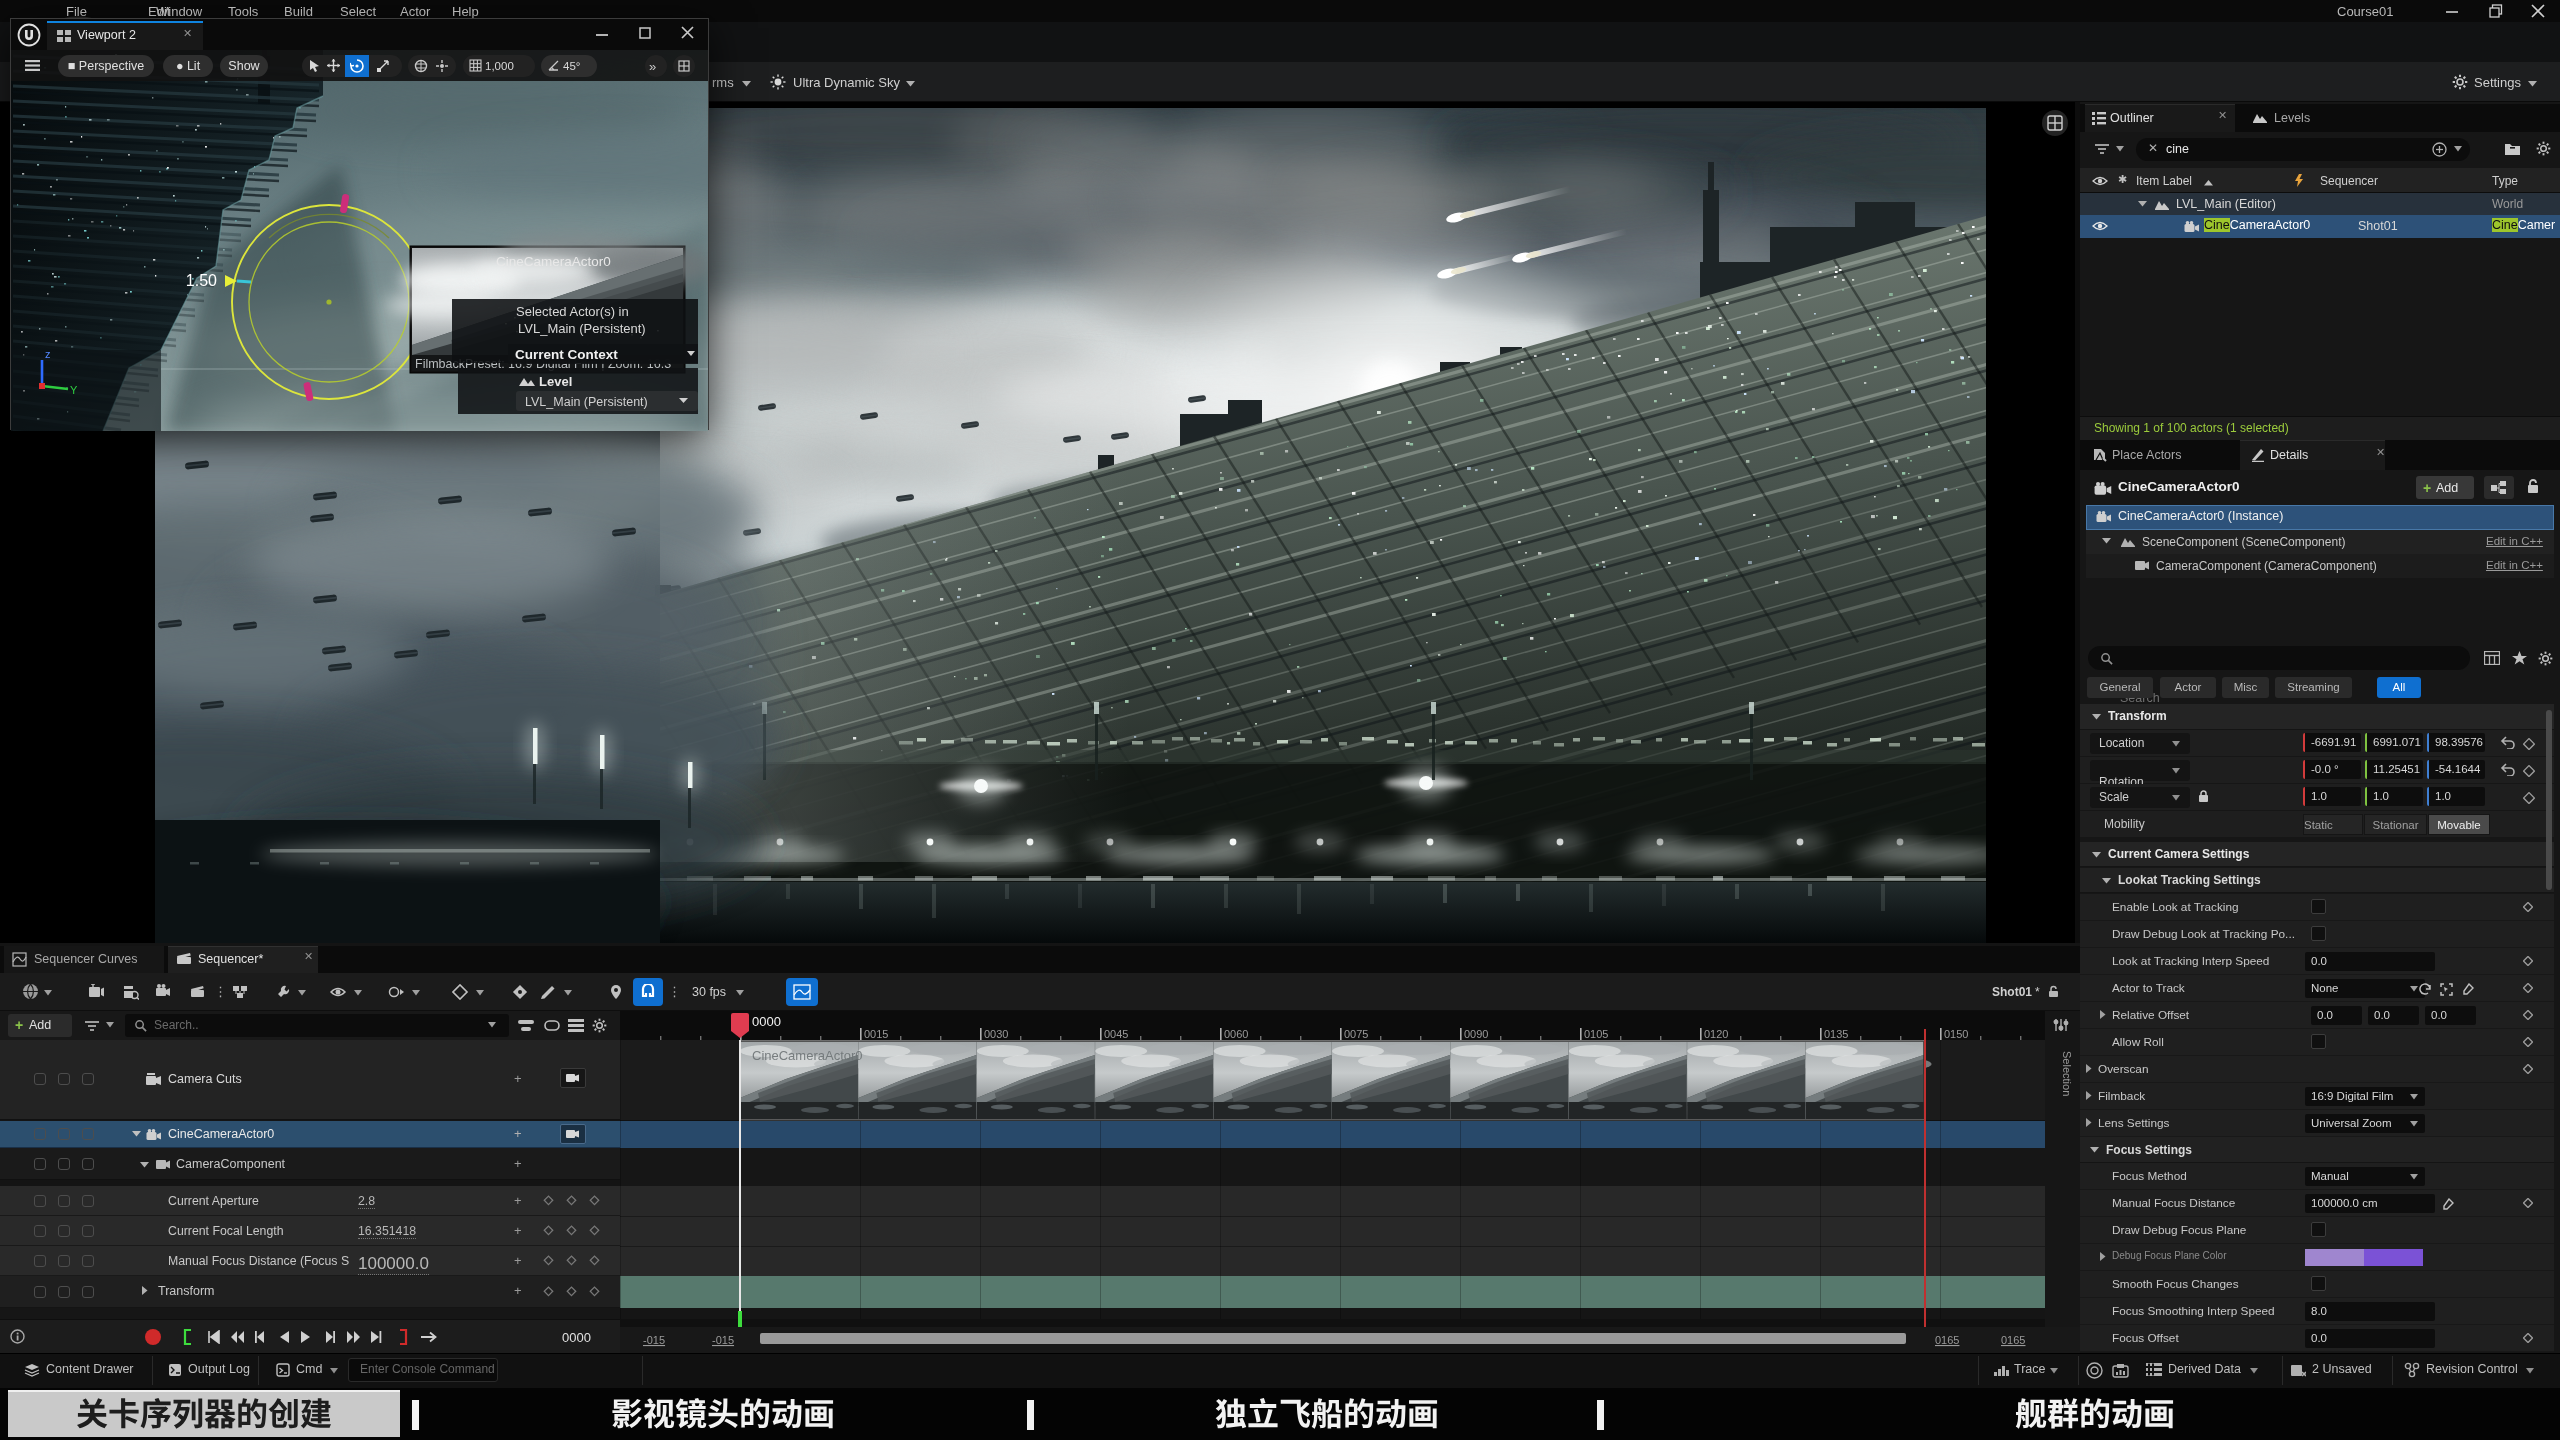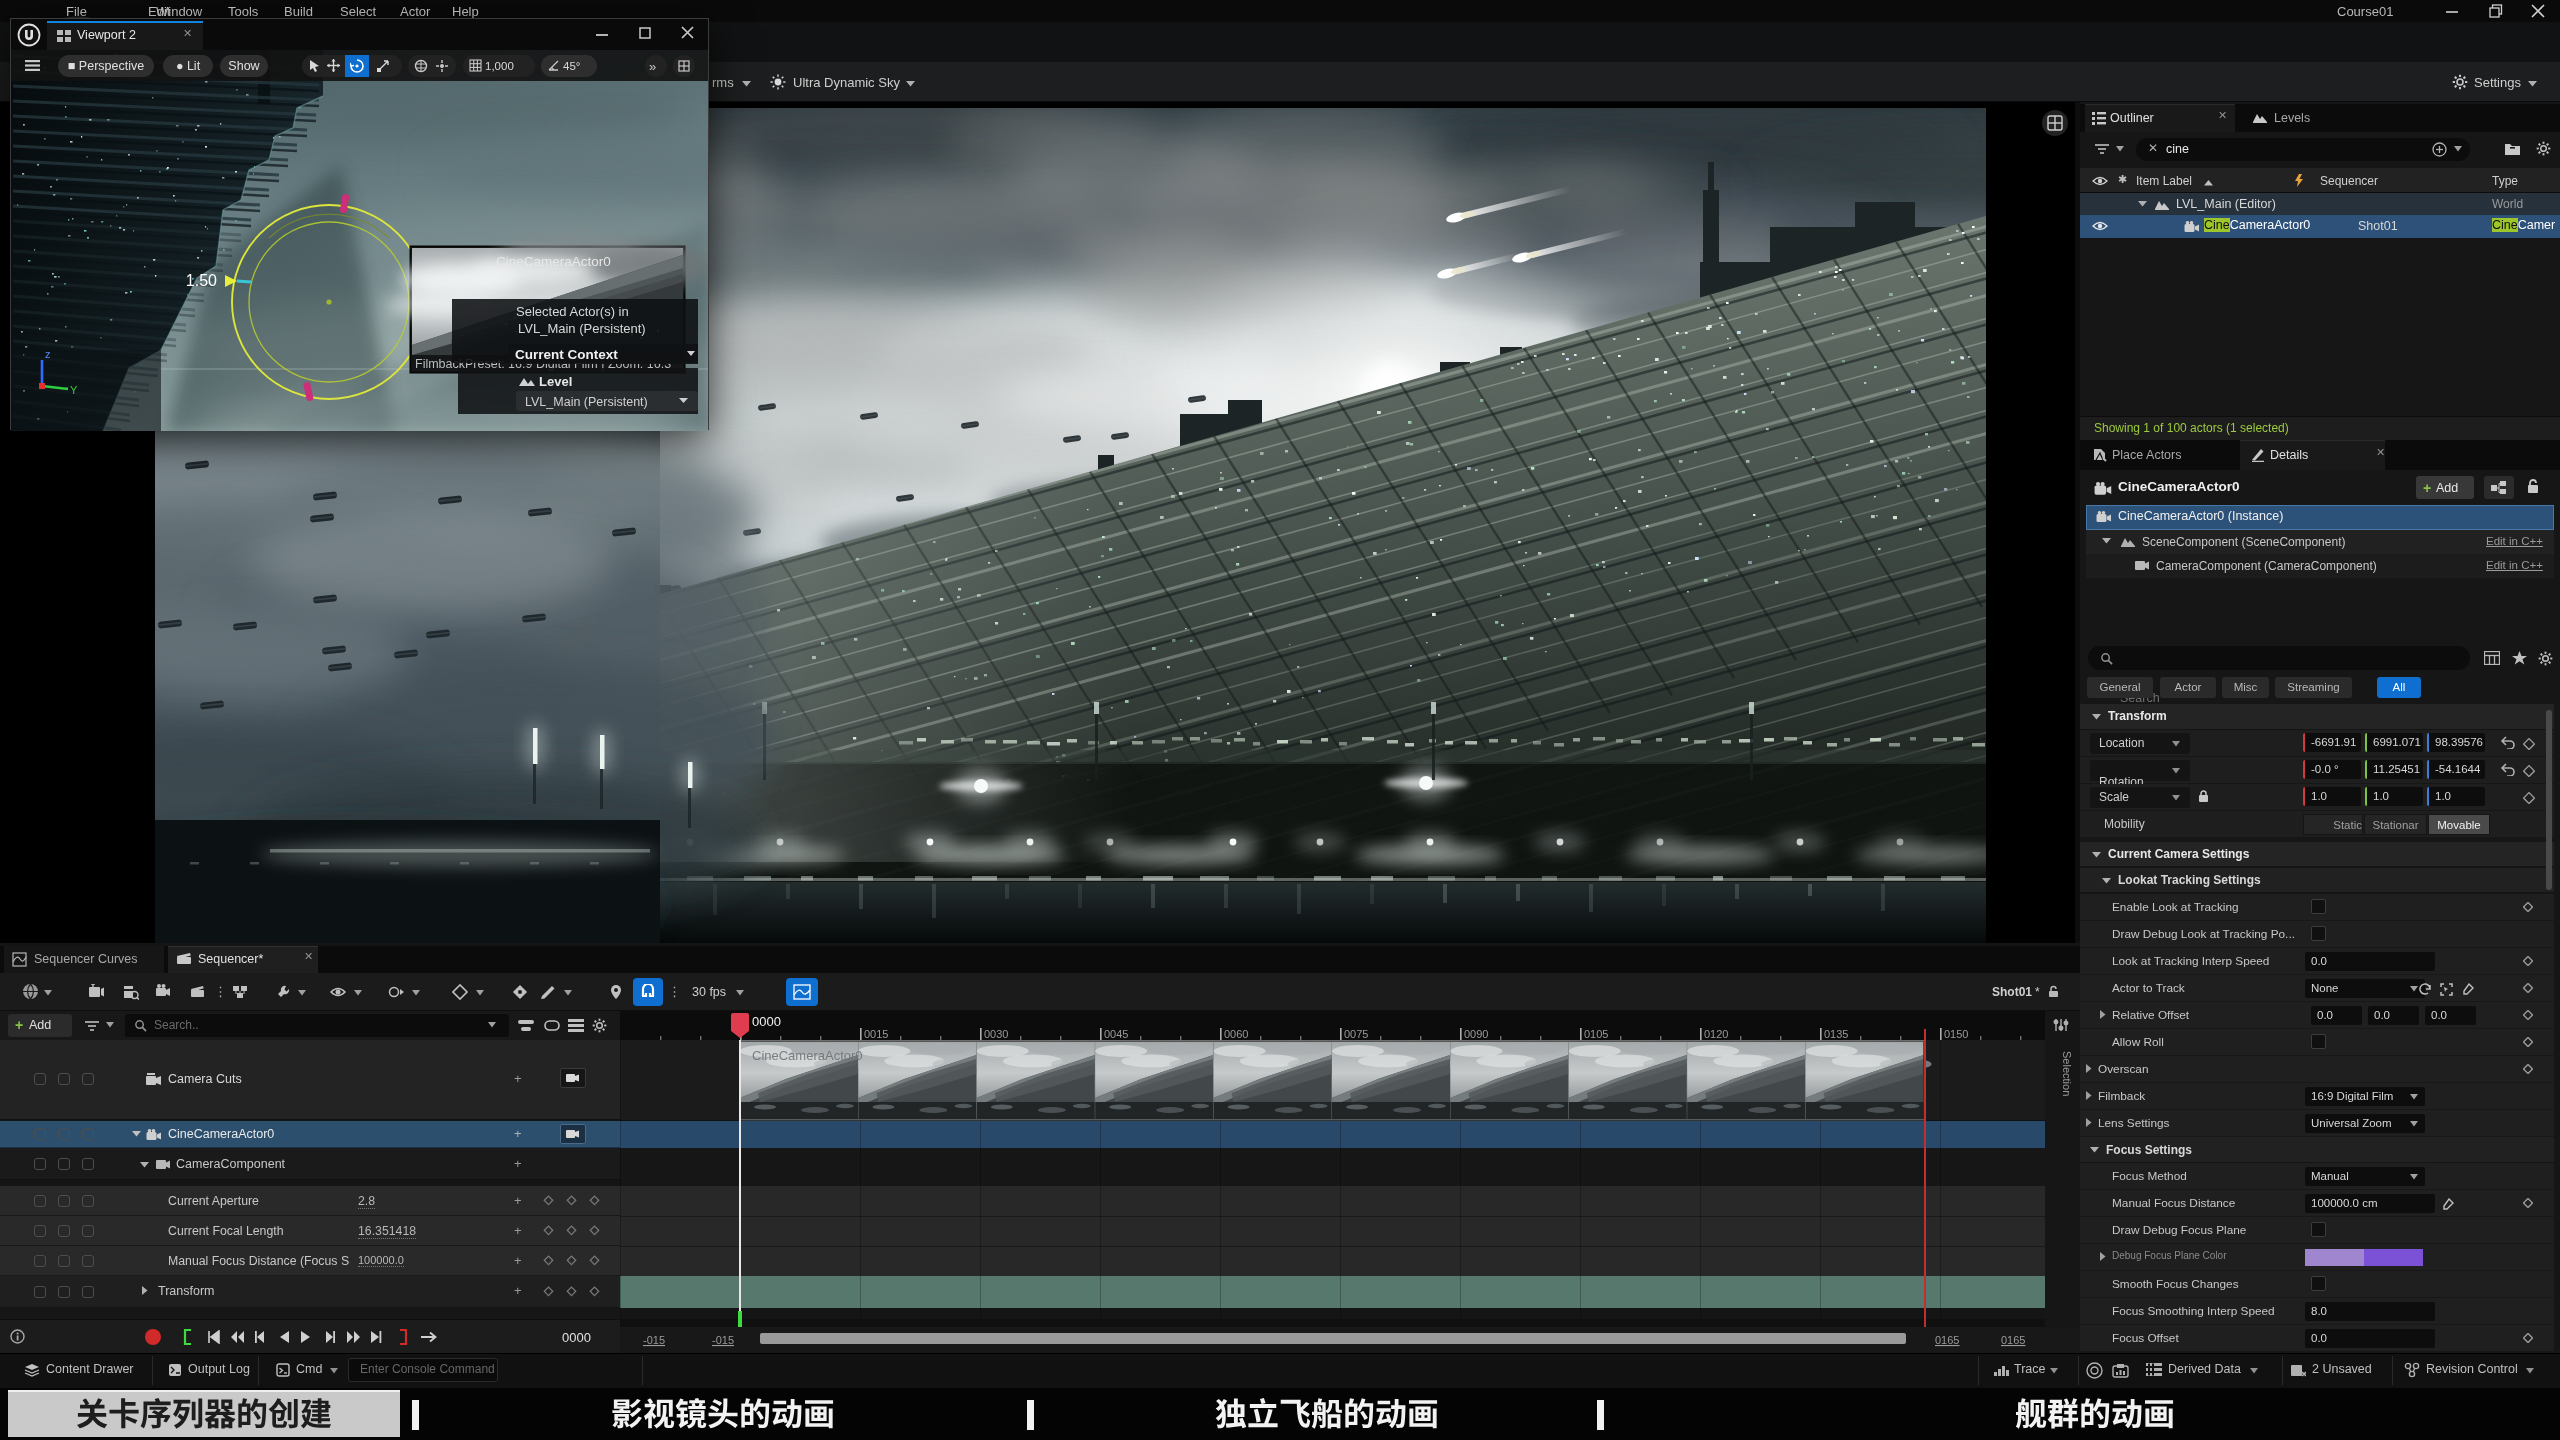--- a/index.html
+++ b/index.html
@@ -1218,21 +1218,21 @@
     <path d="M3,5 V3.5 a2.5,2.5 0 0 1 5,0 V5" fill="none" stroke="#c8c8c8" stroke-width="1.5"></path>
   </svg>
 <div class="fld" style="left:2303px;top:787px;width:58px;border-left:2.5px solid #d23b3b">1.0</div>
 <div class="fld" style="left:2365px;top:787px;width:58px;border-left:2.5px solid #7fc240">1.0</div>
 <div class="fld" style="left:2427px;top:787px;width:58px;border-left:2.5px solid #3f7fd2">1.0</div>
 <svg class="a" style="left:2523px;top:792px" width="12" height="12" viewBox="0 0 12 12">
     <rect x="2.2" y="2.2" width="7.7" height="7.7" fill="none" stroke="#9a9a9a" stroke-width="1.4" transform="rotate(45 6.0 6.0)"></rect>
   </svg>
 <div class="a" style="left:2080px;top:811px;width:474px;height:27px;background:#1e1e1e;border-bottom:1px solid #161616"></div>
 <div class="a" style="left:2104px;top:817px;font-size:12px;color:#c8c8c8;font-weight:normal;white-space:nowrap;">Mobility</div>
-<div class="a" style="left:2303px;top:814px;width:60px;height:21px;background:#252525;border:1px solid #151515;color:#a0a0a0;font-size:11.5px;text-align:right;line-height:20px">Static</div>
+<div class="a" style="left:2303px;top:814px;width:60px;height:21px;background:#252525;border:1px solid #151515;color:#a0a0a0;font-size:11.5px;text-align:left;line-height:20px">Static</div>
 <div class="a" style="left:2364px;top:814px;width:63px;height:21px;background:#252525;border:1px solid #151515;color:#a0a0a0;font-size:11.5px;text-align:center;line-height:20px">Stationar</div>
 <div class="a" style="left:2428px;top:814px;width:62px;height:21px;background:#4a4a4a;border:1px solid #151515;color:#f0f0f0;font-size:11.5px;text-align:center;line-height:20px">Movable</div>
 <div class="a" style="left:2080px;top:842px;width:474px;height:25px;background:#242424;border-bottom:1px solid #141414"></div>
 <svg class="a" style="left:2092px;top:852px" width="9" height="6" viewBox="0 0 9 6">
     <path d="M0,0 L9,0 L4.5,5.5 Z" fill="#b0b0b0"></path>
   </svg>
 <div class="a" style="left:2108px;top:847px;font-size:12px;color:#e8e8e8;font-weight:bold;white-space:nowrap;">Current Camera Settings</div>
 <div class="a" style="left:2080px;top:868px;width:474px;height:25px;background:#212121;border-bottom:1px solid #141414"></div>
 <svg class="a" style="left:2102px;top:878px" width="9" height="6" viewBox="0 0 9 6">
     <path d="M0,0 L9,0 L4.5,5.5 Z" fill="#b0b0b0"></path>
@@ -1602,21 +1602,21 @@
     <rect x="2.4" y="2.4" width="6" height="6" fill="none" stroke="#777" stroke-width="1.3" transform="rotate(45 5.5 5.5)"></rect>
   </svg>
 <svg class="a" style="left:589px;top:1225px" width="11" height="11" viewBox="0 0 11 11">
     <rect x="2.4" y="2.4" width="6" height="6" fill="none" stroke="#777" stroke-width="1.3" transform="rotate(45 5.5 5.5)"></rect>
   </svg>
 <div class="a" style="left:0;top:1246px;width:620px;height:30px;background:#292929;border-bottom:1px solid #191919"></div>
 <div class="a" style="left:34px;top:1255px;width:12px;height:12px;border:1.4px solid #4d4d4d;border-radius:3px"></div>
 <div class="a" style="left:58px;top:1255px;width:12px;height:12px;border:1.4px solid #4d4d4d;border-radius:3px"></div>
 <div class="a" style="left:82px;top:1255px;width:12px;height:12px;border:1.4px solid #4d4d4d;border-radius:3px"></div>
 <div class="a" style="left:168px;top:1254px;font-size:12.3px;color:#c8c8c8;font-weight:normal;white-space:nowrap;">Manual Focus Distance (Focus S</div>
-<div class="a" style="left:358px;top:1254px;font-size:11px;color:#b8b8b8;font-weight:normal;white-space:nowrap;border-bottom:1px dotted #777">100000.0</div>
+<div class="a" style="left:358px;top:1254px;font-size:17px;color:#b8b8b8;font-weight:normal;white-space:nowrap;border-bottom:1px dotted #777">100000.0</div>
 <div class="a" style="left:514px;top:1253px;font-size:13px;color:#9a9a9a;font-weight:normal;white-space:nowrap;">+</div>
 <svg class="a" style="left:543px;top:1255px" width="11" height="11" viewBox="0 0 11 11">
     <rect x="2.4" y="2.4" width="6" height="6" fill="none" stroke="#777" stroke-width="1.3" transform="rotate(45 5.5 5.5)"></rect>
   </svg>
 <svg class="a" style="left:566px;top:1255px" width="11" height="11" viewBox="0 0 11 11">
     <rect x="2.4" y="2.4" width="6" height="6" fill="none" stroke="#777" stroke-width="1.3" transform="rotate(45 5.5 5.5)"></rect>
   </svg>
 <svg class="a" style="left:589px;top:1255px" width="11" height="11" viewBox="0 0 11 11">
     <rect x="2.4" y="2.4" width="6" height="6" fill="none" stroke="#777" stroke-width="1.3" transform="rotate(45 5.5 5.5)"></rect>
   </svg>

